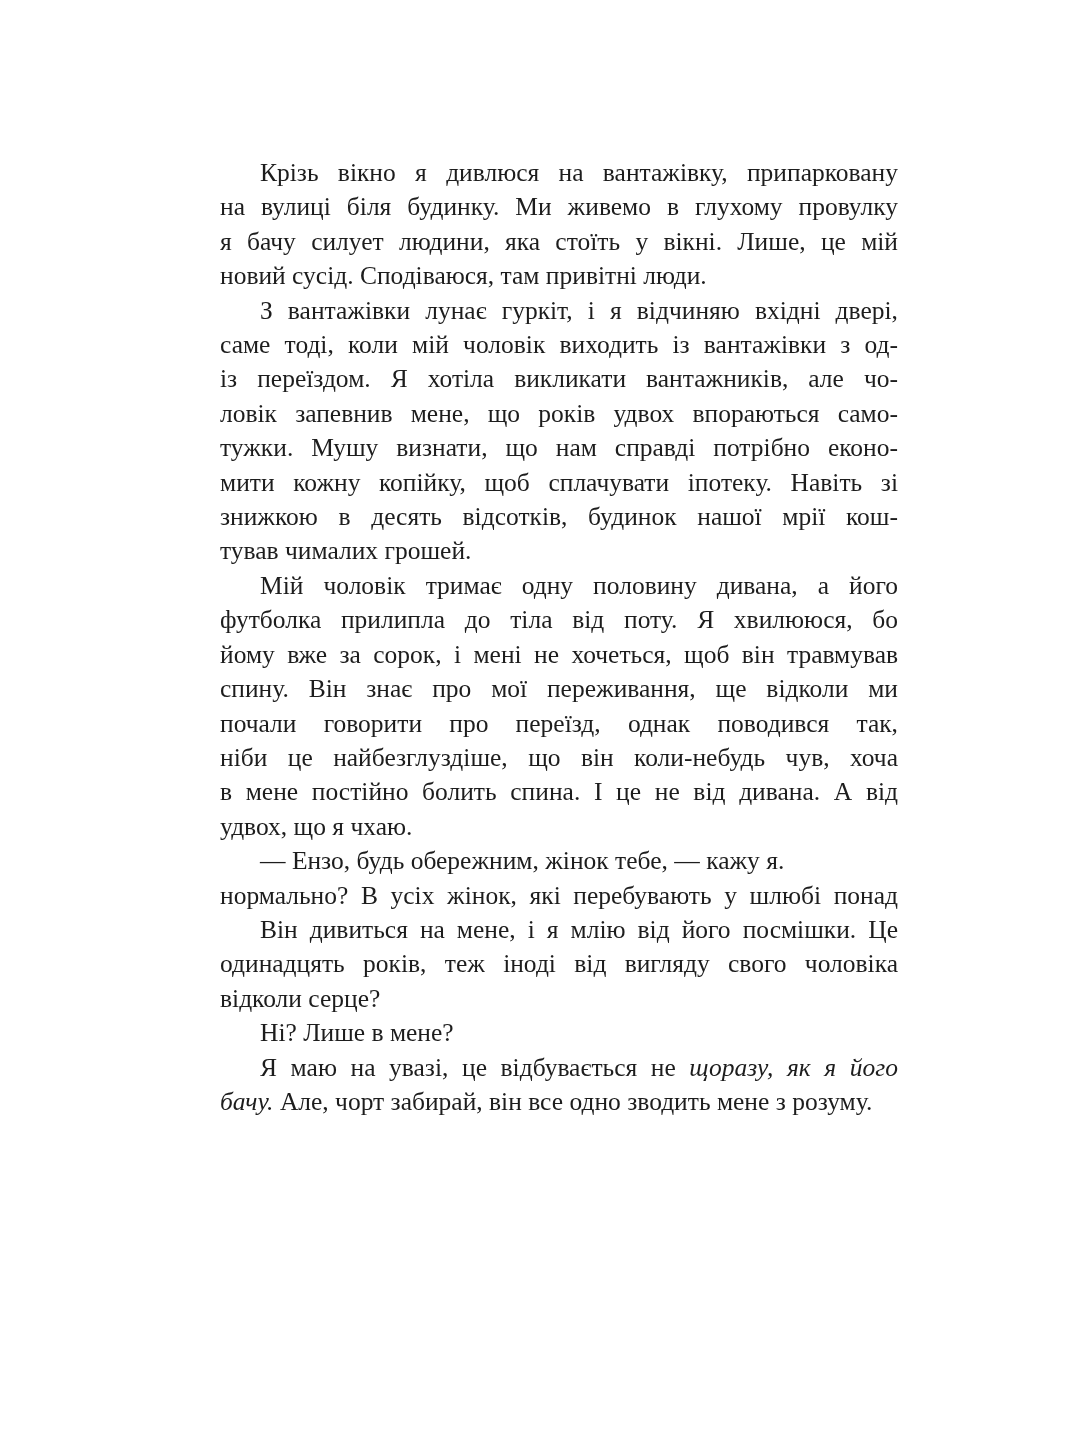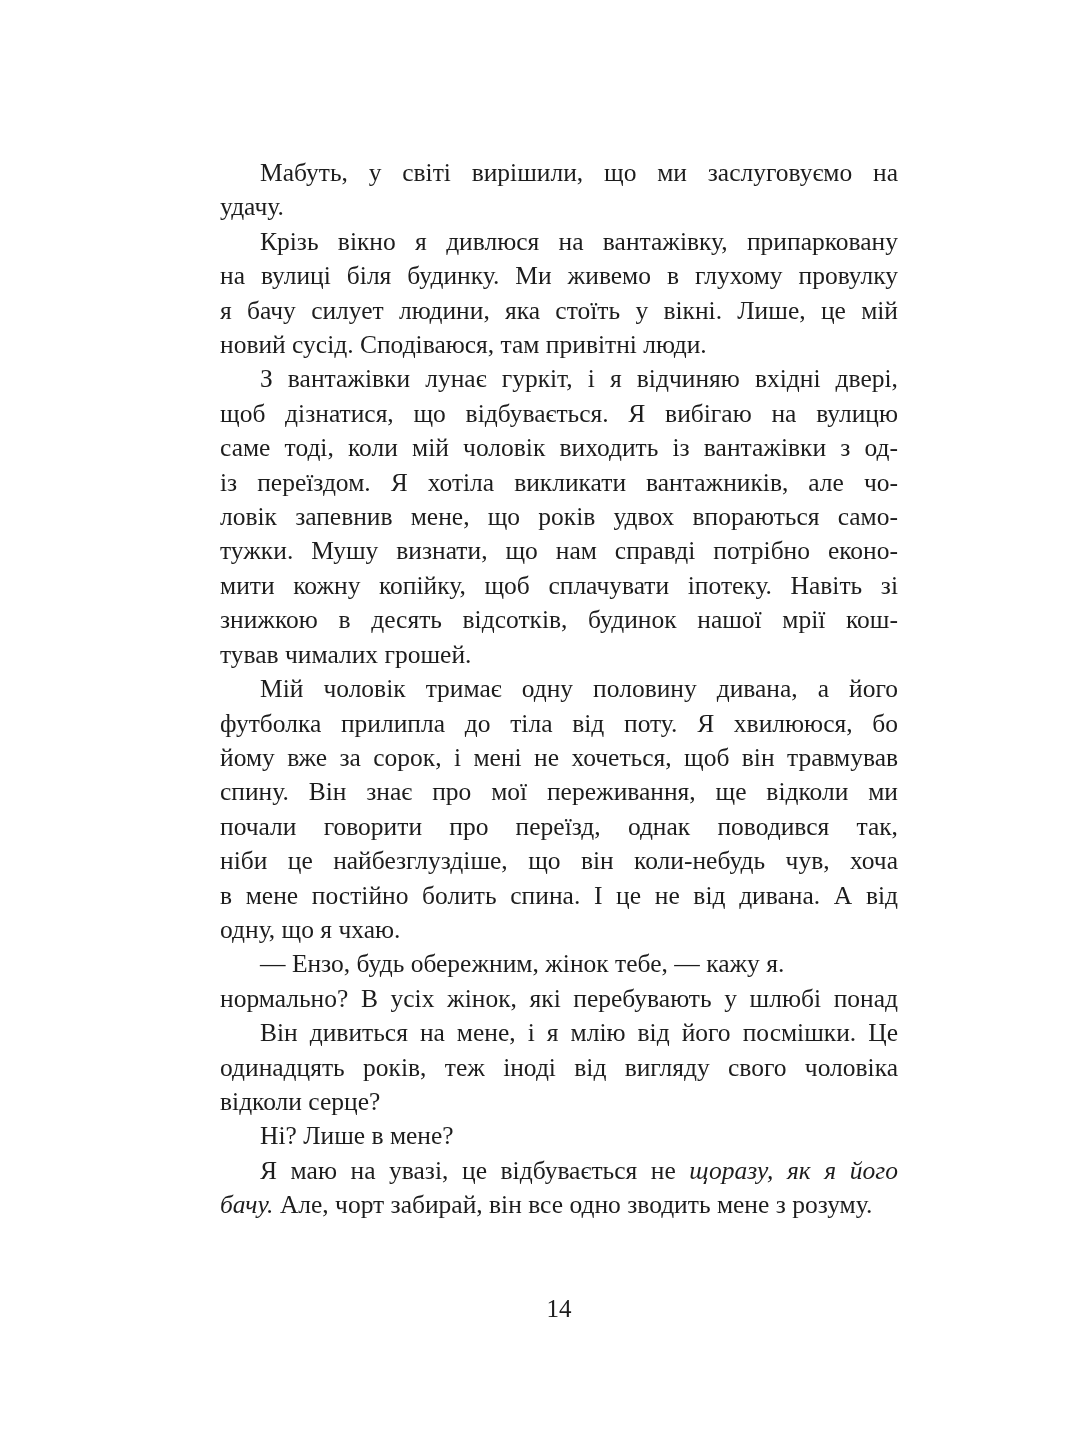--- a/index.html
+++ b/index.html
@@ -47,61 +47,55 @@
     line-height: 34px;
     color: #1d1d1d;
   }
 </style>
 </head>
 <body>
 
 <div class="book-page">
   <div class="text-block" id="text-block">
       <div>
-        <div class="text-line indent"><span class="seg-roman">Мабуть, у світі вирішили, що ми заслуговуємо на</span></div>
-        <div class="text-line para-end"><span class="seg-roman">удачу.</span></div>
-      </div>
-      <div>
         <div class="text-line indent"><span class="seg-roman">Крізь вікно я дивлюся на вантажівку, припарковану</span></div>
         <div class="text-line"><span class="seg-roman">на вулиці біля будинку. Ми живемо в глухому провулку</span></div>
         <div class="text-line"><span class="seg-roman">я бачу силует людини, яка стоїть у вікні. Лише, це мій</span></div>
         <div class="text-line para-end"><span class="seg-roman">новий сусід. Сподіваюся, там привітні люди.</span></div>
       </div>
       <div>
         <div class="text-line indent"><span class="seg-roman">З вантажівки лунає гуркіт, і я відчиняю вхідні двері,</span></div>
-        <div class="text-line"><span class="seg-roman">щоб дізнатися, що відбувається. Я вибігаю на вулицю</span></div>
         <div class="text-line"><span class="seg-roman">саме тоді, коли мій чоловік виходить із вантажівки з од-</span></div>
         <div class="text-line"><span class="seg-roman">із переїздом. Я хотіла викликати вантажників, але чо-</span></div>
         <div class="text-line"><span class="seg-roman">ловік запевнив мене, що років удвох впораються само-</span></div>
         <div class="text-line"><span class="seg-roman">тужки. Мушу визнати, що нам справді потрібно еконо-</span></div>
         <div class="text-line"><span class="seg-roman">мити кожну копійку, щоб сплачувати іпотеку. Навіть зі</span></div>
         <div class="text-line"><span class="seg-roman">знижкою в десять відсотків, будинок нашої мрії кош-</span></div>
         <div class="text-line para-end"><span class="seg-roman">тував чималих грошей.</span></div>
       </div>
       <div>
         <div class="text-line indent"><span class="seg-roman">Мій чоловік тримає одну половину дивана, а його</span></div>
         <div class="text-line"><span class="seg-roman">футболка прилипла до тіла від поту. Я хвилююся, бо</span></div>
         <div class="text-line"><span class="seg-roman">йому вже за сорок, і мені не хочеться, щоб він травмував</span></div>
         <div class="text-line"><span class="seg-roman">спину. Він знає про мої переживання, ще відколи ми</span></div>
         <div class="text-line"><span class="seg-roman">почали говорити про переїзд, однак поводився так,</span></div>
         <div class="text-line"><span class="seg-roman">ніби це найбезглуздіше, що він коли-небудь чув, хоча</span></div>
         <div class="text-line"><span class="seg-roman">в мене постійно болить спина. І це не від дивана. А від</span></div>
-        <div class="text-line para-end"><span class="seg-roman">одну, що я чхаю.</span></div>
+        <div class="text-line para-end"><span class="seg-roman">удвох, що я чхаю.</span></div>
       </div>
       <div>
         <div class="text-line indent para-end"><span class="seg-roman">— Ензо, будь обережним, жінок тебе, — кажу я.</span></div>
       </div>
       <div>
         <div class="text-line"><span class="seg-roman">нормально? В усіх жінок, які перебувають у шлюбі понад</span></div>
         <div class="text-line indent"><span class="seg-roman">Він дивиться на мене, і я млію від його посмішки. Це</span></div>
         <div class="text-line"><span class="seg-roman">одинадцять років, теж іноді від вигляду свого чоловіка</span></div>
         <div class="text-line para-end"><span class="seg-roman">відколи серце?</span></div>
       </div>
       <div>
         <div class="text-line indent para-end"><span class="seg-roman">Ні? Лише в мене?</span></div>
       </div>
       <div>
         <div class="text-line indent"><span class="seg-roman">Я маю на увазі, це відбувається не </span><span class="seg-italic">щоразу, як я його</span></div>
         <div class="text-line para-end"><span class="seg-italic">бачу.</span><span class="seg-roman"> Але, чорт забирай, він все одно зводить мене з розуму.</span></div>
       </div>
     </div>
-  <div class="page-number">14</div>
 </div>
 
 </body></html>

